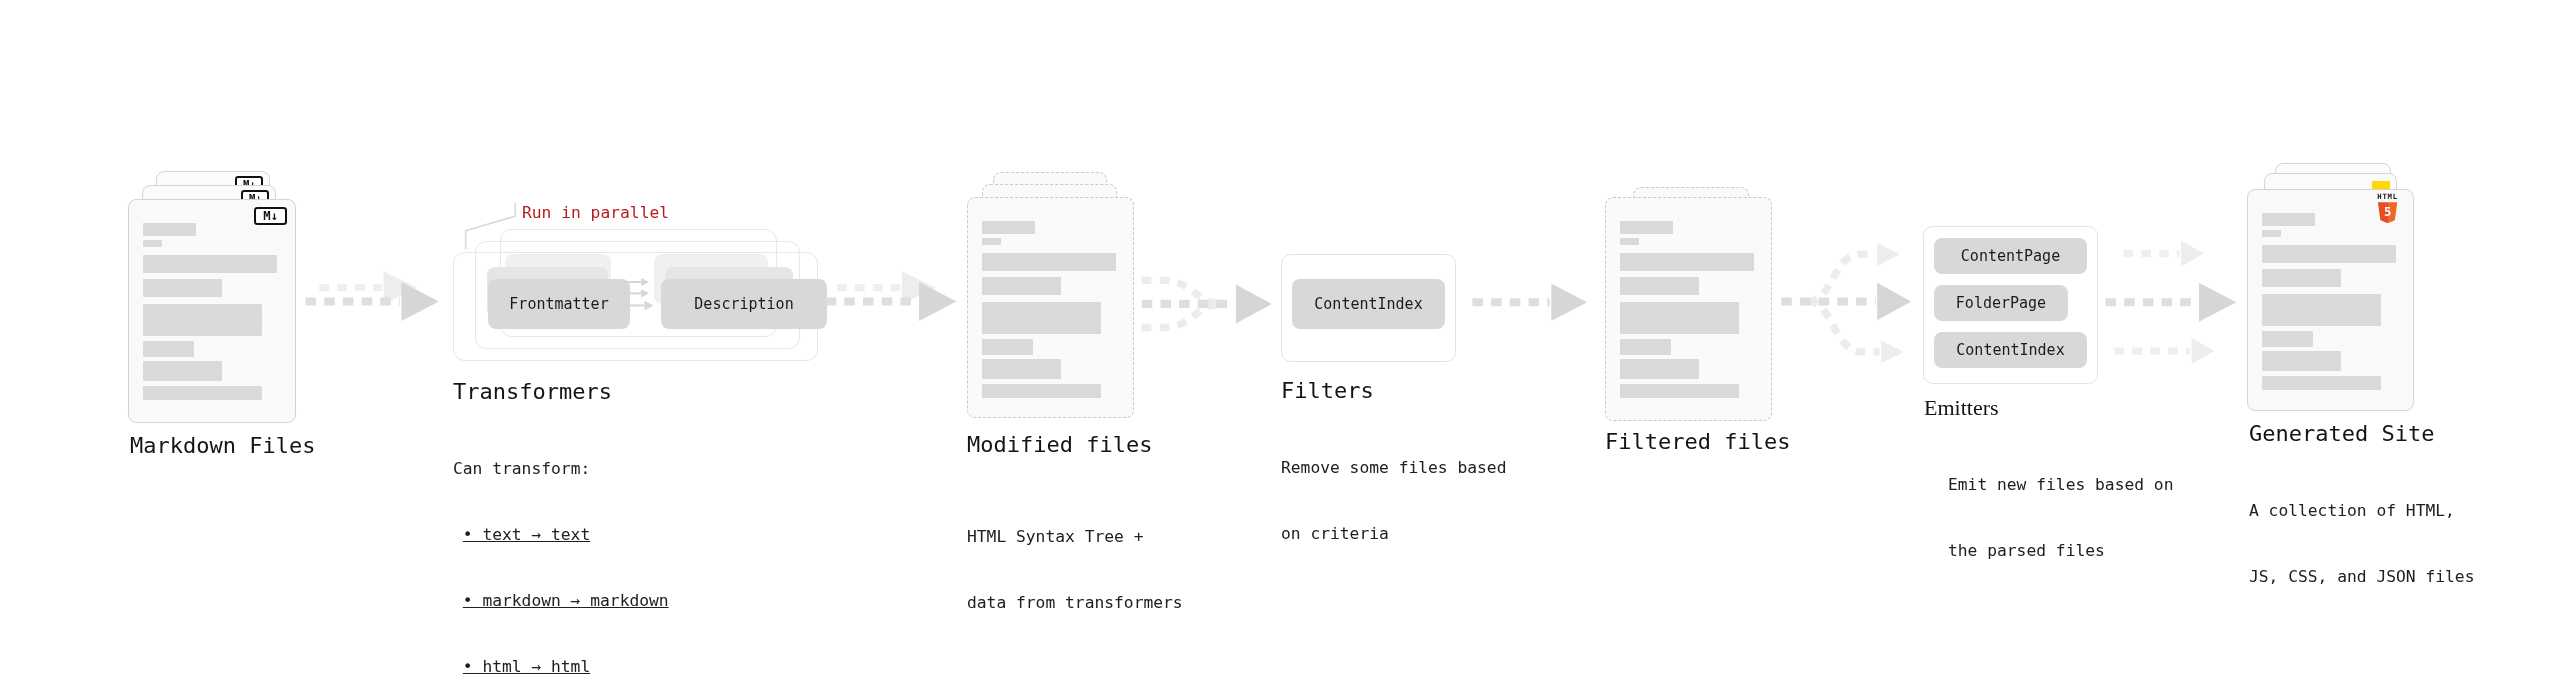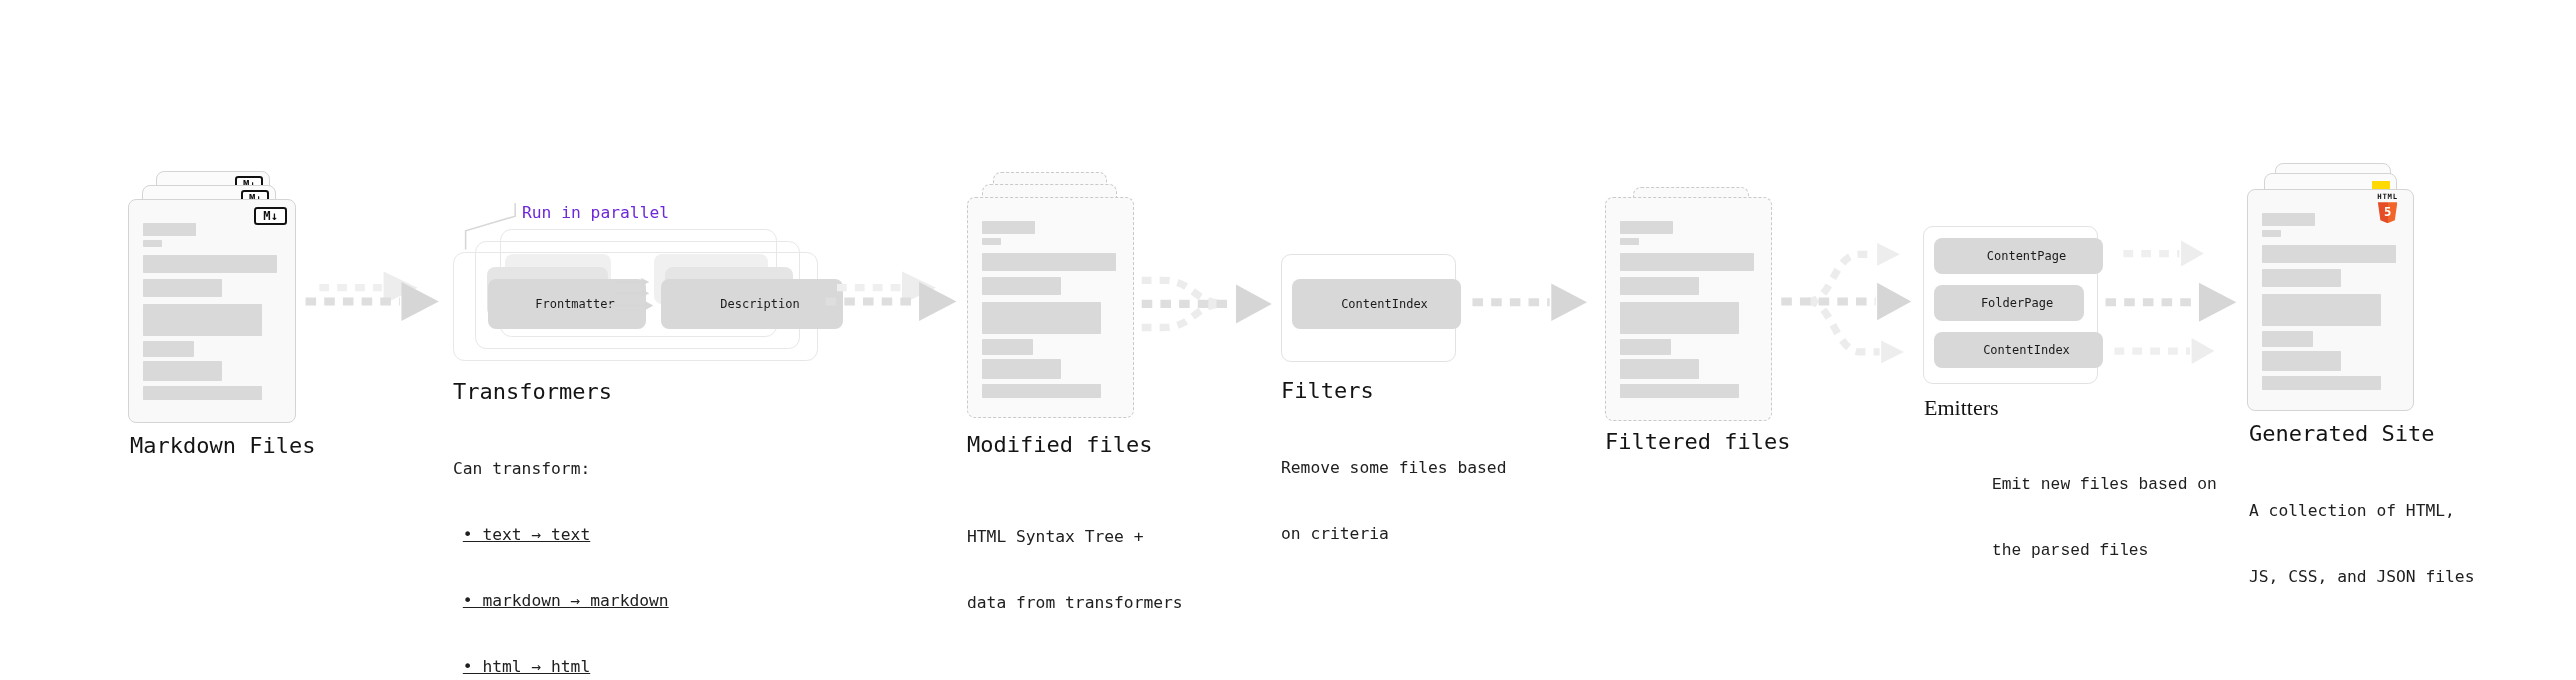--- a/index.html
+++ b/index.html
@@ -34,33 +34,33 @@
   }
   .badge-md.small { width:28px; height:15.4px; font-size:10.6px; line-height:12.2px; top:4.1px; right:5.7px; }
 
   
   .t-outline { position:absolute; border:1.6px solid #e7e7e7; border-radius:11.4px; background:transparent; }
 
   
   .gray-box {
     position:absolute; background:#d8d8d8; border-radius:8.1px;
     display:flex; align-items:center; justify-content:center;
-    font-size:12px; color:#1b1b1b; white-space:pre;padding-left:16px;
+    font-size:15px; color:#1b1b1b; white-space:pre;
   }
   .ghost1 { position:absolute; background:#e5e5e5; border-radius:8.1px; }
   .ghost2 { position:absolute; background:#f0f0f0; border-radius:8.1px; }
 
   
   .panel { position:absolute; background:#ffffff; border:1.6px solid #e2e2e2; border-radius:9.8px; }
 
   
   .title { position:absolute; font-size:22px; font-weight:500; color:#141414; white-space:pre; }
   .desc  { position:absolute; font-size:16.3px; color:#202020; line-height:22px; white-space:pre; }
   .desc .indent { padding-left:9.8px;text-decoration:underline; }
-  .annotation { position:absolute; font-size:16.3px; color:#6d28d9; white-space:pre; }
+  .annotation { position:absolute; font-size:16.3px; color:#b91c1c; white-space:pre; }
 
   
   .html5-icon { position:absolute; top:3.3px; right:11.4px; width:28px; text-align:center; }
   .html5-word { font-size:7.3px; font-weight:bold; color:#111; letter-spacing:0.8px; line-height:8.1px; }
   .html5-shield {
     width:19.5px; height:21px; margin:0.8px auto 0;
     background:linear-gradient(90deg,#e44d26 50%,#f16529 50%);
     clip-path:polygon(0 0,100% 0,87% 86%,50% 100%,13% 86%);
     color:#fff; font-size:12.2px; font-weight:bold; line-height:20.3px; text-align:center;
   }
@@ -160,21 +160,21 @@
         <div class="bar b8"></div>
     </div>
   </div>
   <div class="title" style="left:1605px;top:429px;">Filtered files</div>
 
   <div class="panel" style="left:1923px;top:226px;width:173px;height:156px;"></div>
   <div class="gray-box" style="left:1934px;top:238px;width:153px;height:36px;">ContentPage</div>
   <div class="gray-box" style="left:1934px;top:285px;width:134px;height:36px;">FolderPage</div>
   <div class="gray-box" style="left:1934px;top:332px;width:153px;height:36px;">ContentIndex</div>
   <div class="title" style="left:1924px;top:395px;font-family:Liberation Serif, serif;">Emitters</div>
-  <div class="desc" style="left:1992px;top:430px;font-family:Liberation Mono, monospace;">
+  <div class="desc" style="left:1948px;top:430px;">
     <div>Emit new files based on</div>
     <div>the parsed files</div>
   </div>
 
   <div class="file back" style="left:2275px;top:163px;width:114px;height:89px;">
     <div class="css-icon">
       <div class="css-word">CSS</div>
       <div class="css-bar"></div>
     </div>
   </div>

